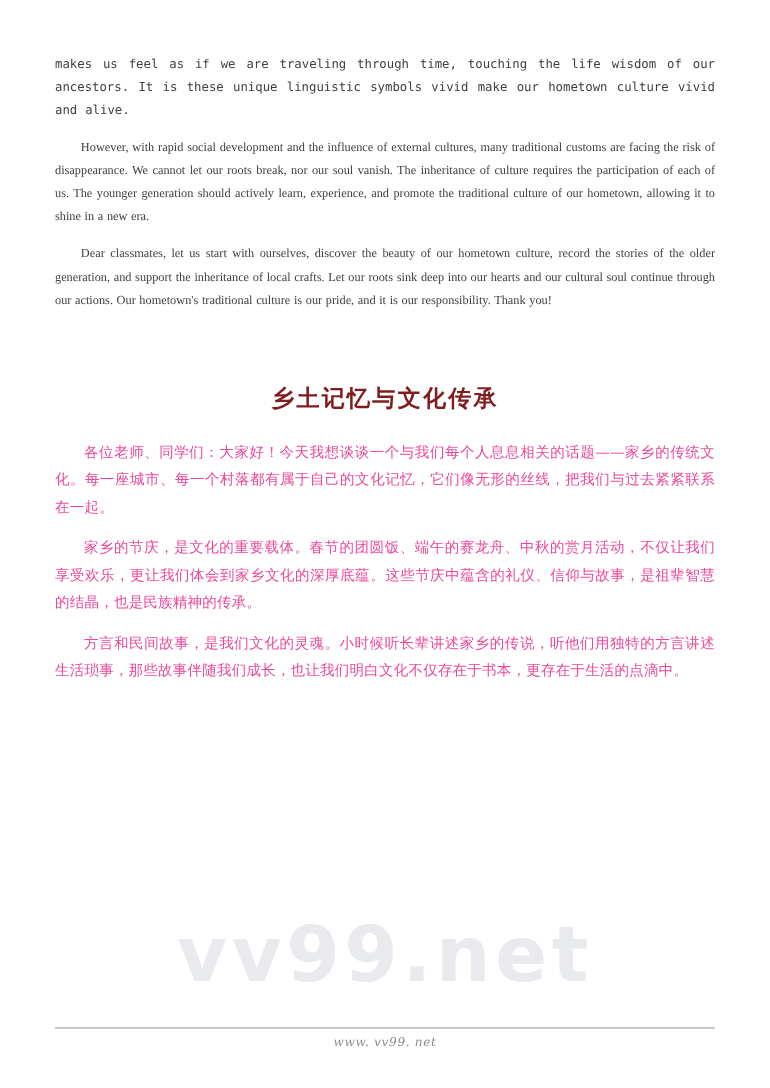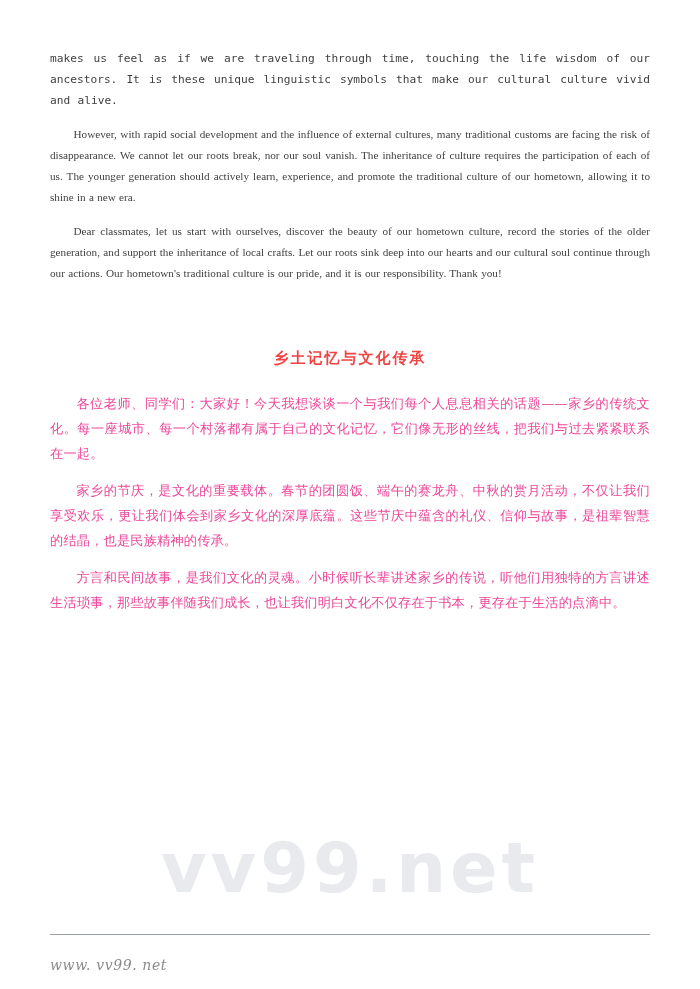--- a/index.html
+++ b/index.html
@@ -77,23 +77,23 @@
   
   .section-gap { height: 52px; }
 
   
   h1#doc-title {
     margin: 0;
     padding: 0;
     text-align: center;
     font-family: "DejaVu Sans", "Liberation Sans", sans-serif;
     font-weight: 700;
-    font-size: 15px;
+    font-size: 21px;
     letter-spacing: 2px;
-    color: #ef4444;
+    color: #7f1d1d;
     line-height: 1.4;
   }
 
   
   .zh-section {
     padding-top: 22px;
   }
   p.zh {
     margin: 0 0 12px 0;
     font-family: "DejaVu Serif", "Liberation Serif", serif;
@@ -115,40 +115,40 @@
     z-index: 3;
   }
   #footer-rule {
     height: 0;
     border: none;
     border-top: 1px solid #9aa0a6;
     margin: 0;
     width: 100%;
   }
   #footer-url {
-    margin: 22px 0 0 0;
-    text-align: left;
+    margin: 6px 0 0 0;
+    text-align: center;
     font-family: "DejaVu Serif", "Liberation Serif", serif;
     font-style: italic;
-    font-size: 14px;
+    font-size: 11px;
     color: #8b8b8b;
     letter-spacing: 0.6px;
   }
 </style>
 </head>
 <body>
 
 <div id="page">
 
   <div id="watermark">vv99.net</div>
 
   <div id="content">
 
     <div class="en-section">
-      <p class="en">makes us feel as if we are traveling through time, touching the life wisdom of our ancestors. It is these unique linguistic symbols that make our cultural culture vivid and alive.</p>
+      <p class="en">makes us feel as if we are traveling through time, touching the life wisdom of our ancestors. It is these unique linguistic symbols vivid make our hometown culture vivid and alive.</p>
       <p class="en indent">However, with rapid social development and the influence of external cultures, many traditional customs are facing the risk of disappearance. We cannot let our roots break, nor our soul vanish. The inheritance of culture requires the participation of each of us. The younger generation should actively learn, experience, and promote the traditional culture of our hometown, allowing it to shine in a new era.</p>
       <p class="en indent">Dear classmates, let us start with ourselves, discover the beauty of our hometown culture, record the stories of the older generation, and support the inheritance of local crafts. Let our roots sink deep into our hearts and our cultural soul continue through our actions. Our hometown's traditional culture is our pride, and it is our responsibility. Thank you!</p>
     </div>
 
     <div class="section-gap"></div>
 
     <h1 id="doc-title">乡土记忆与文化传承</h1>
 
     <div class="zh-section">
       <p class="zh">各位老师、同学们：大家好！今天我想谈谈一个与我们每个人息息相关的话题——家乡的传统文化。每一座城市、每一个村落都有属于自己的文化记忆，它们像无形的丝线，把我们与过去紧紧联系在一起。</p>

